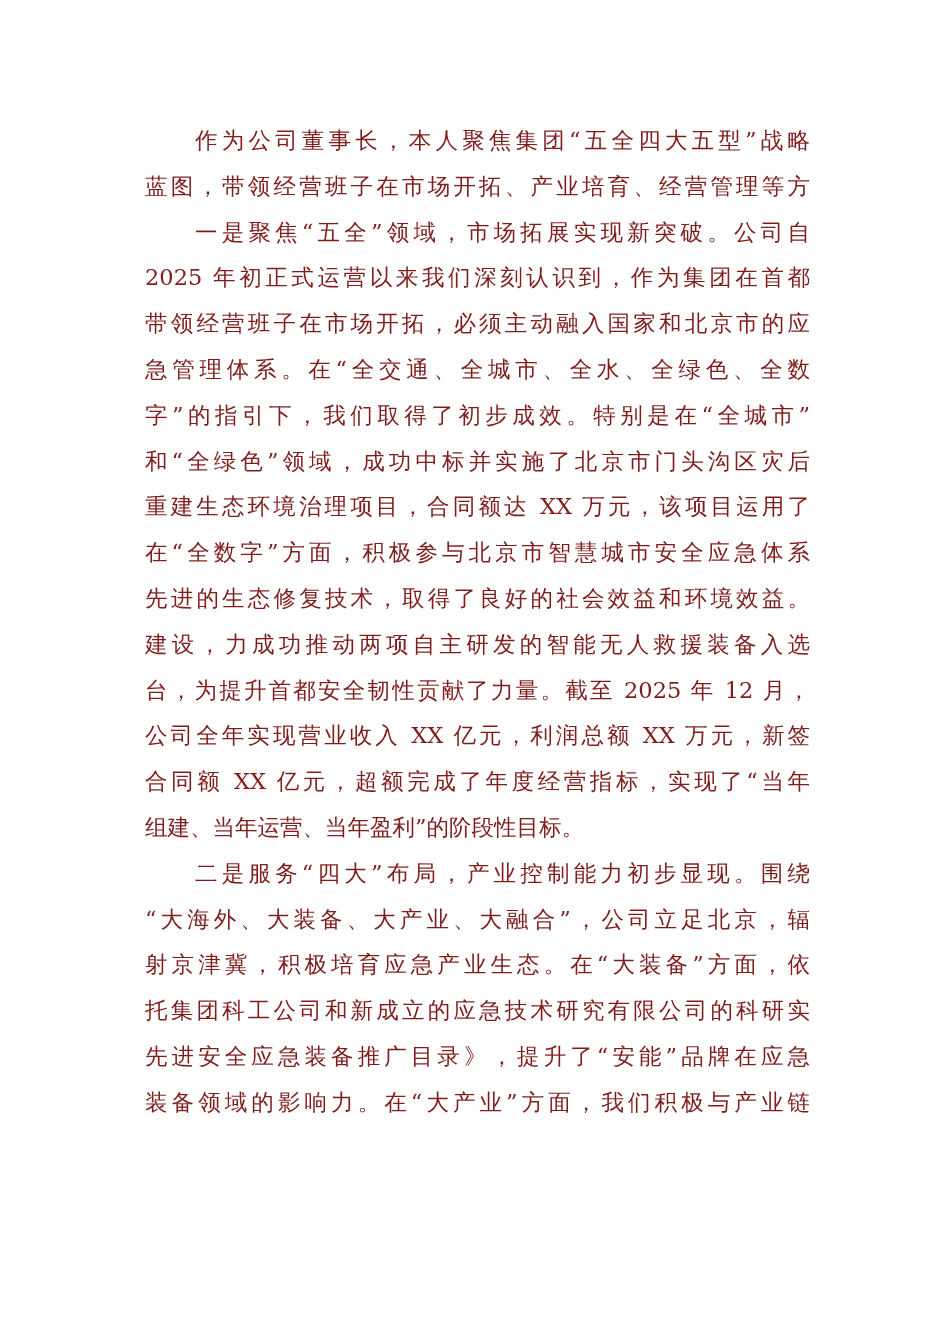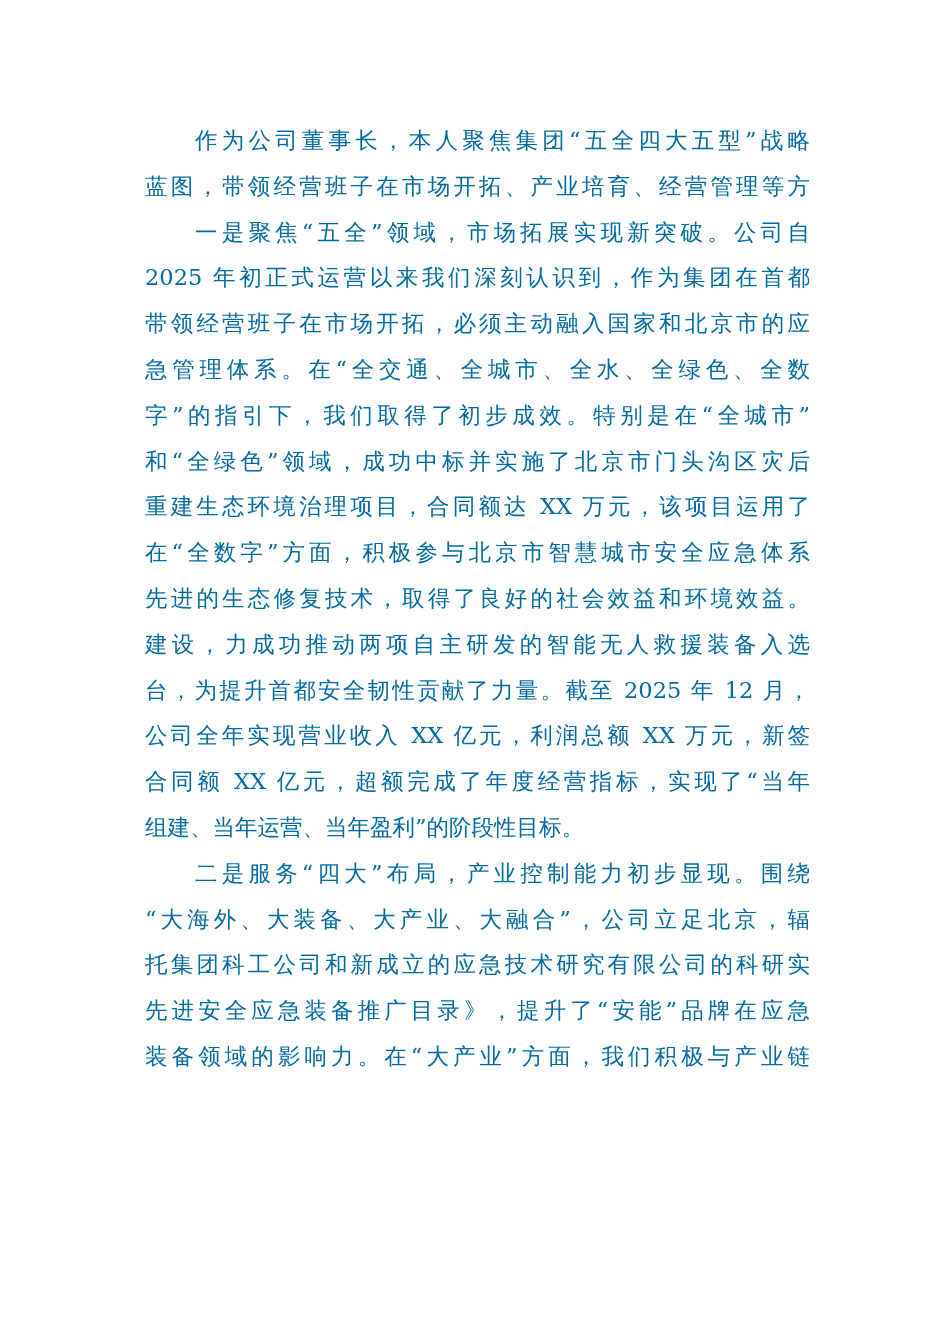--- a/index.html
+++ b/index.html
@@ -3,21 +3,21 @@
   <meta charset="utf-8">
   <style>
     html, body { margin: 0; padding: 0; background: #ffffff; }
     body { width: 950px; height: 1344px; position: relative; overflow: hidden; }
     .page {
       position: absolute; left: 0; top: 0; width: 950px; height: 1344px; background: #ffffff;
     }
     .text-body {
       position: absolute; left: 145px; top: 118px; width: 665px;
       font-family: "DejaVu Serif", "Liberation Serif", serif;
-      font-size: 22.5px; color: #0369a1;
+      font-size: 22.5px; color: #7f1d1d;
     }
     .line {
       height: 45.8px; line-height: 45.8px; white-space: nowrap;
       text-align: justify; text-align-last: justify; display: block;
     }
     .line.last { text-align-last: left; }
     .line.indent { padding-left: 50px; }
     .bold { font-weight: normal; }
   </style>
 </head>
@@ -44,19 +44,20 @@
       <span class="line">建设，力成功推动两项自主研发的智能无人救援装备入选</span>
       <span class="line">台，为提升首都安全韧性贡献了力量。截至 2025 年 12 月，</span>
       <span class="line">公司全年实现营业收入 XX 亿元，利润总额 XX 万元，新签</span>
       <span class="line">合同额 XX 亿元，超额完成了年度经营指标，实现了“当年</span>
       <span class="line last">组建、当年运营、当年盈利”的阶段性目标。</span>
     </div>
 
     <div>
       <span class="line indent"><b class="bold">二是服务“四大”布局，产业控制能力初步显现。</b><span>围绕</span></span>
       <span class="line">“大海外、大装备、大产业、大融合”，公司立足北京，辐</span>
+      <span class="line">射京津冀，积极培育应急产业生态。在“大装备”方面，依</span>
       <span class="line">托集团科工公司和新成立的应急技术研究有限公司的科研实</span>
       <span class="line">先进安全应急装备推广目录》，提升了“安能”品牌在应急</span>
       <span class="line">装备领域的影响力。在“大产业”方面，我们积极与产业链</span>
     </div>
 
   </div>
 </div>
 
 </body></html>

